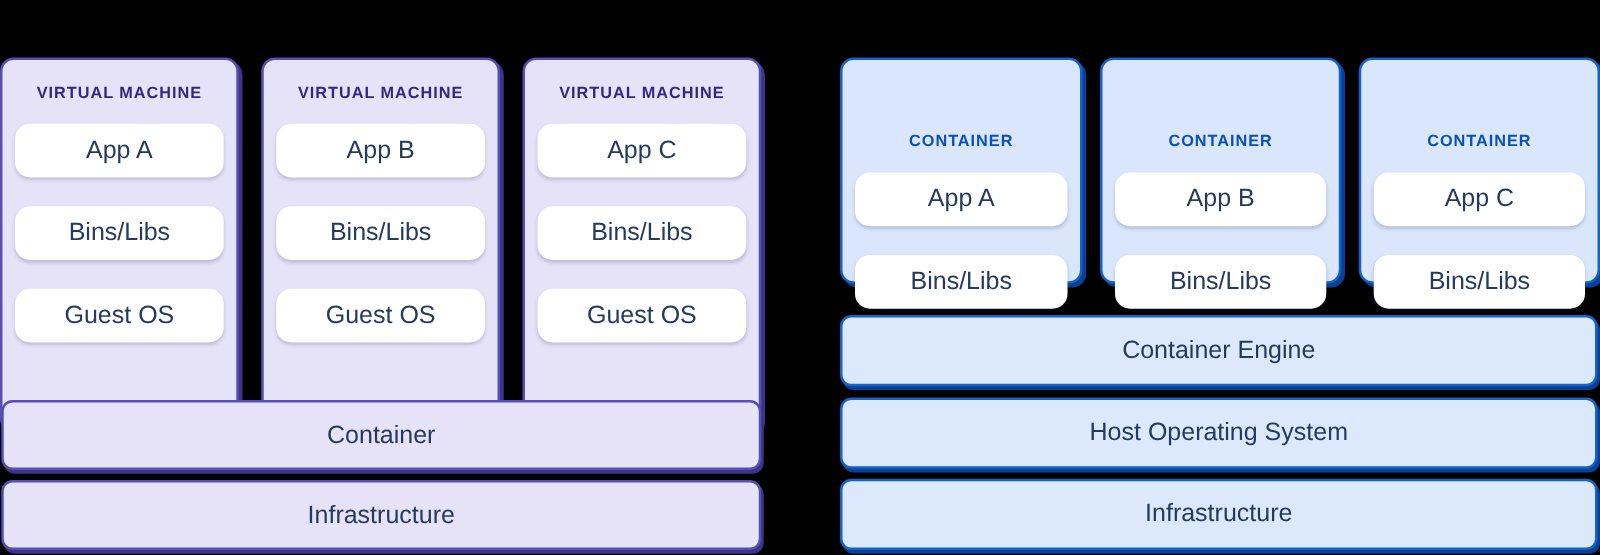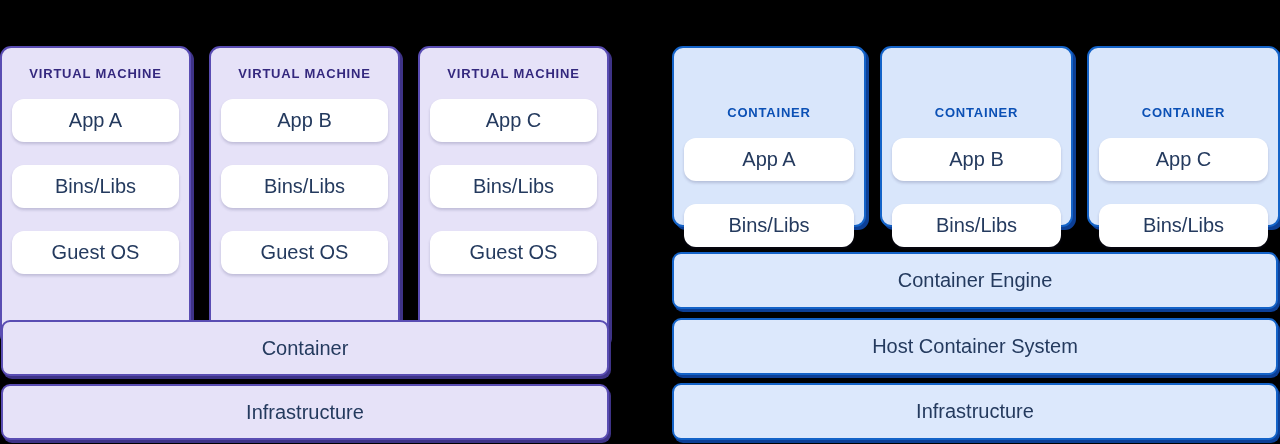--- a/index.html
+++ b/index.html
@@ -142,21 +142,21 @@
     <div class="card blue" style="left:1087px;width:193px;">
       <div class="card-title">CONTAINER</div>
       <div class="row">App C</div>
       <div class="row">Bins/Libs</div>
     </div>
 
     <div class="bar blue-bar" style="top:252px;">
       <span>Container Engine</span>
     </div>
     <div class="bar blue-bar" style="top:318px;">
-      <span>Host Container System</span>
+      <span>Host Operating System</span>
     </div>
     <div class="bar blue-bar" style="top:383px;">
       <span>Infrastructure</span>
     </div>
 
   </section>
 
 </div>
 
 </body></html>

